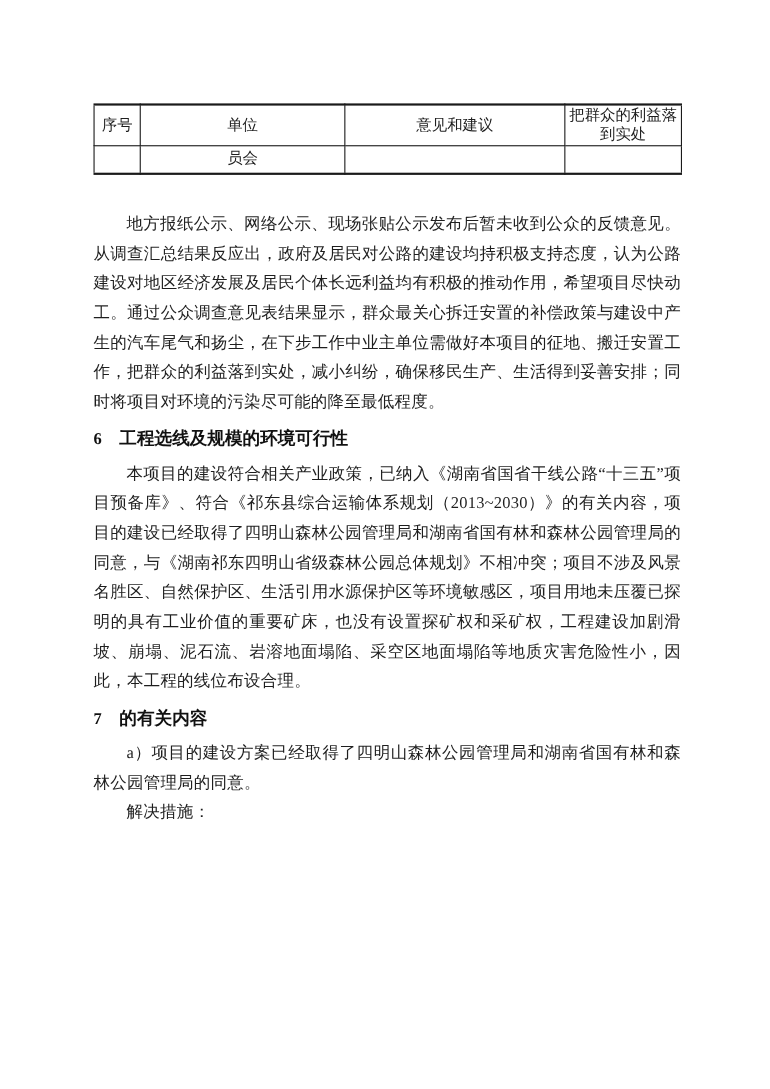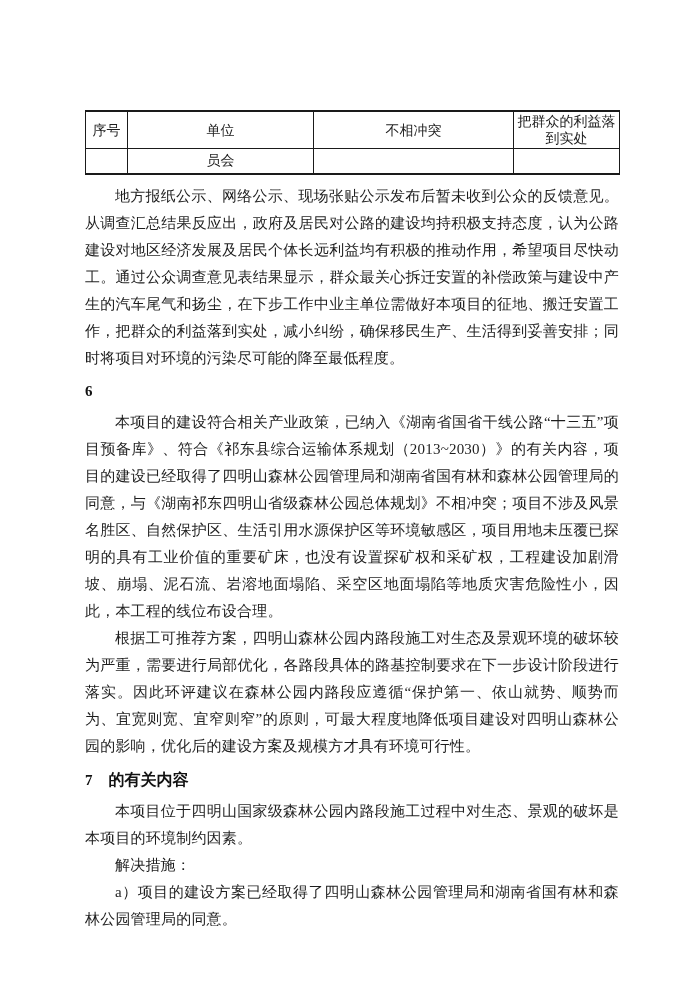--- a/index.html
+++ b/index.html
@@ -9,21 +9,21 @@
     width: 700px;
     height: 990px;
     background: #ffffff;
     overflow: hidden;
     font-family: "Liberation Serif", "DejaVu Serif", serif;
     color: #1e1e1e;
   }
   .content {
     position: absolute;
     left: 85px;
-    top: 110px;
+    top: 94px;
     width: 534px;
   }
   
   table.opinion-table {
     width: 534px;
     border-collapse: collapse;
     table-layout: fixed;
     border-top: 2px solid #1a1a1a;
     border-bottom: 2px solid #1a1a1a;
     font-size: 14px;
@@ -45,21 +45,21 @@
   table.opinion-table tr.hdr th { height: 36px; }
   table.opinion-table tr.row td { height: 25px; }
   
   .para {
     font-size: 15px;
     line-height: 27px;
     text-align: justify;
     text-indent: 2em;
     letter-spacing: 0.2px;
   }
-  .gap-after-table { margin-top: 8px; }
+  .gap-after-table { margin-top: 32px; }
   .heading {
     font-family: "Liberation Sans", "DejaVu Sans", sans-serif;
     font-weight: bold;
     font-size: 16px;
     line-height: 27px;
     color: #111111;
     margin-top: 6px;
     margin-bottom: 4px;
     display: flex;
     align-items: baseline;
@@ -81,44 +81,43 @@
       <colgroup>
         <col class="c1">
           <col class="c2">
           <col class="c3">
           <col class="c4">
       </colgroup>
       <tbody>
           <tr class="hdr">
         <th>序号</th>
         <th>单位</th>
-        <th>不相冲突</th>
+        <th>意见和建议</th>
         <th>把群众的利益落到实处</th>
       </tr>
       <tr class="row">
         <td></td>
         <td>员会</td>
         <td></td>
         <td></td>
       </tr>
     </tbody>
       </table>
 
     <p class="para gap-after-table">地方报纸公示、网络公示、现场张贴公示发布后暂未收到公众的反馈意见。从调查汇总结果反应出，政府及居民对公路的建设均持积极支持态度，认为公路建设对地区经济发展及居民个体长远利益均有积极的推动作用，希望项目尽快动工。通过公众调查意见表结果显示，群众最关心拆迁安置的补偿政策与建设中产生的汽车尾气和扬尘，在下步工作中业主单位需做好本项目的征地、搬迁安置工作，把群众的利益落到实处，减小纠纷，确保移民生产、生活得到妥善安排；同时将项目对环境的污染尽可能的降至最低程度。</p>
 
     <div class="heading">
       <span class="num">6</span>
+      <span>工程选线及规模的环境可行性</span>
     </div>
 
     <p class="para">本项目的建设符合相关产业政策，已纳入《湖南省国省干线公路“十三五”项目预备库》、符合《祁东县综合运输体系规划（2013~2030）》的有关内容，项目的建设已经取得了四明山森林公园管理局和湖南省国有林和森林公园管理局的同意，与《湖南祁东四明山省级森林公园总体规划》不相冲突；项目不涉及风景名胜区、自然保护区、生活引用水源保护区等环境敏感区，项目用地未压覆已探明的具有工业价值的重要矿床，也没有设置探矿权和采矿权，工程建设加剧滑坡、崩塌、泥石流、岩溶地面塌陷、采空区地面塌陷等地质灾害危险性小，因此，本工程的线位布设合理。</p>
-    <p class="para">根据工可推荐方案，四明山森林公园内路段施工对生态及景观环境的破坏较为严重，需要进行局部优化，各路段具体的路基控制要求在下一步设计阶段进行落实。因此环评建议在森林公园内路段应遵循“保护第一、依山就势、顺势而为、宜宽则宽、宜窄则窄”的原则，可最大程度地降低项目建设对四明山森林公园的影响，优化后的建设方案及规模方才具有环境可行性。</p>
 
     <div class="heading">
       <span class="num">7</span>
       <span>的有关内容</span>
     </div>
 
-    <p class="para">本项目位于四明山国家级森林公园内路段施工过程中对生态、景观的破坏是本项目的环境制约因素。</p>
+    <p class="para">a）项目的建设方案已经取得了四明山森林公园管理局和湖南省国有林和森林公园管理局的同意。</p>
     <p class="para">解决措施：</p>
-    <p class="para">a）项目的建设方案已经取得了四明山森林公园管理局和湖南省国有林和森林公园管理局的同意。</p>
 
   </div>
 </div>
 
 </body></html>

